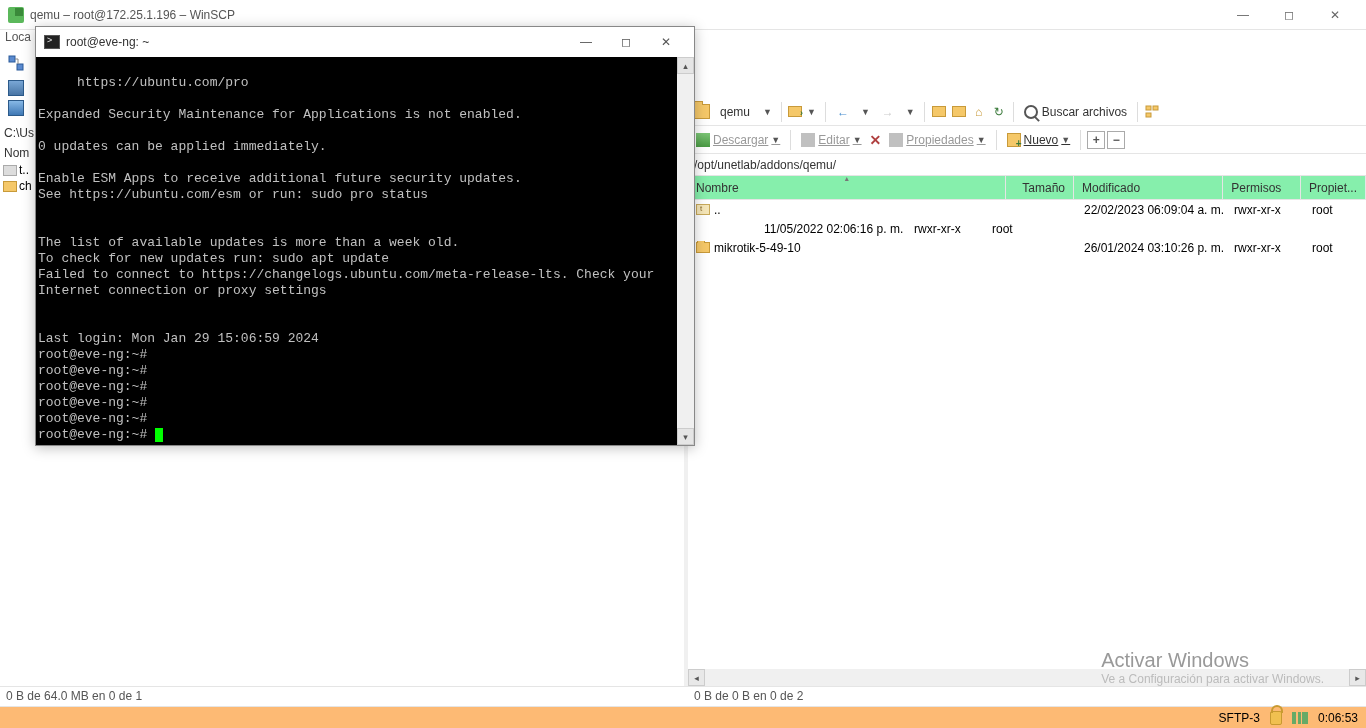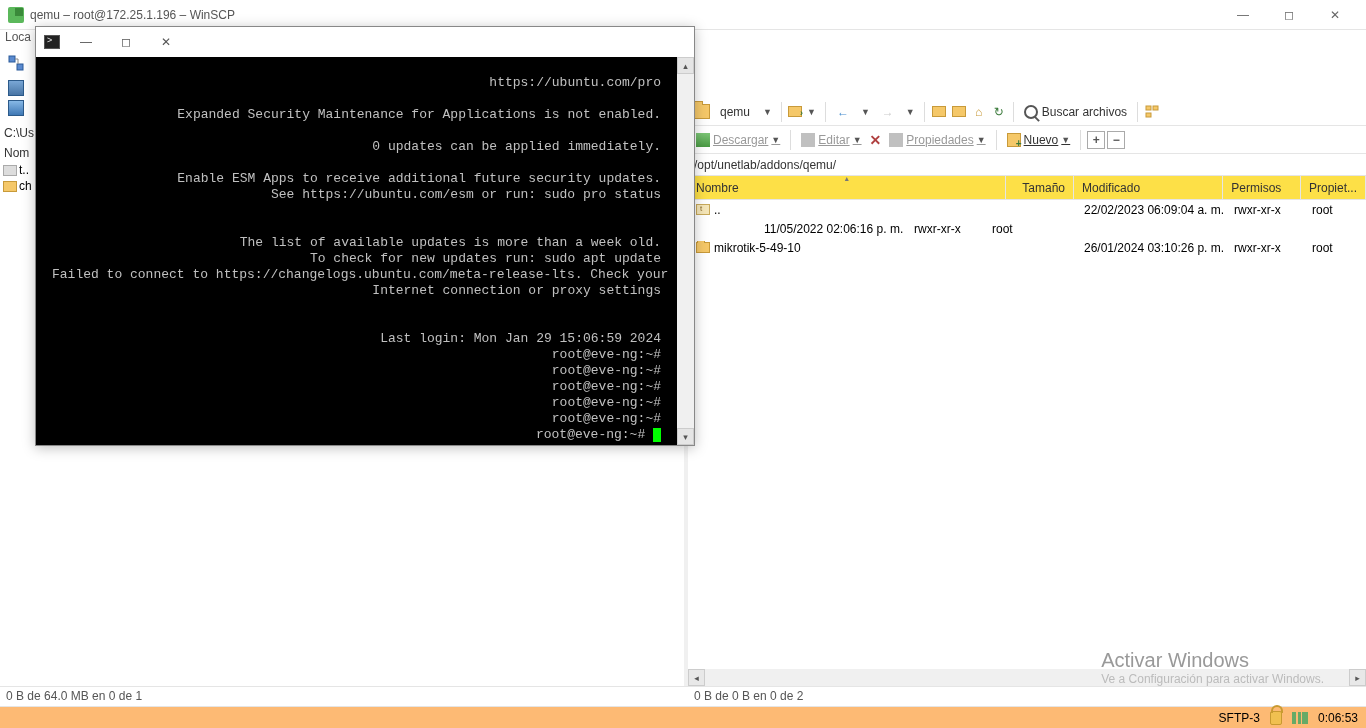--- a/index.html
+++ b/index.html
@@ -50,21 +50,21 @@
 .r-toolbar2 .pr-icon { background: #c0c0c0; }
 .r-toolbar2 .new-icon { width: 14px; height: 14px; background: #f5c869; border: 1px solid #c89a3a; position: relative; }
 .r-toolbar2 .new-icon::after { content:'+'; position:absolute; color:#3a7a3a; font-weight:bold; font-size:10px; right:-2px; bottom:-3px; }
 .r-toolbar2 .drop-arrow { color: #555; font-size: 9px; }
 .r-toolbar2 .sep { width: 1px; height: 20px; background: #ddd; margin: 0 2px; }
 .r-toolbar2 .plusminus { display: flex; gap: 2px; }
 .r-toolbar2 .sq-btn { width: 18px; height: 18px; border: 1px solid #aaa; display: flex; align-items: center; justify-content: center; color: #555; font-size: 12px; font-weight: bold; }
 
 .r-path { height: 22px; background: #fff; display: flex; align-items: center; padding: 0 6px; color: #333; border-bottom: 1px solid #e5e5e5; }
 
-.r-headers { height: 24px; display: flex; align-items: center; background: #fde047; border-bottom: 1px solid #e5e5e5; }
+.r-headers { height: 24px; display: flex; align-items: center; background: #86efac; border-bottom: 1px solid #e5e5e5; }
 .r-headers .hdr { padding: 0 8px; color: #333; border-right: 1px solid #e5e5e5; height: 100%; display: flex; align-items: center; position: relative; }
 .col-name { width: 320px; }
 .col-size { width: 68px; text-align: right; justify-content: flex-end; }
 .col-mod { width: 150px; }
 .col-perm { width: 78px; }
 .col-own { flex: 1; }
 .r-headers .sort-arrow { position: absolute; left: 50%; top: -2px; transform: translateX(-50%); font-size: 8px; color: #777; }
 
 .r-list { flex: 1; overflow: auto; }
 .r-row { display: flex; align-items: center; height: 19px; padding: 0 0; }
@@ -101,21 +101,21 @@
 .splitter { position: absolute; left: 684px; top: 98px; bottom: 42px; width: 4px; background: #f0f0f0; cursor: ew-resize; }
 
 
 .term-window { position: absolute; left: 35px; top: 26px; width: 660px; height: 420px; background: #fff; border: 1px solid #888; box-shadow: 0 2px 12px rgba(0,0,0,0.25); display: flex; flex-direction: column; }
 .term-title { height: 30px; background: #fff; display: flex; align-items: center; padding: 0 8px; }
 .term-title .t-icon { width: 16px; height: 14px; background: #222; border: 1px solid #555; margin-right: 6px; position: relative; }
 .term-title .t-icon::after { content:'>'; color:#eee; font-size:9px; position:absolute; left:2px; top:-1px; }
 .term-title .t-text { flex: 1; color: #333; }
 .term-title .t-btn { width: 40px; height: 26px; display: flex; align-items: center; justify-content: center; color: #555; cursor: pointer; }
 .term-body { flex: 1; background: #000; position: relative; display: flex; }
-.term-content { flex: 1; color: #c0c0c0; font-family: 'Consolas', 'Courier New', monospace; font-size: 13px; line-height: 16px; padding: 2px 16px; white-space: pre; overflow: hidden; text-align: right; }
+.term-content { flex: 1; color: #c0c0c0; font-family: 'Consolas', 'Courier New', monospace; font-size: 13px; line-height: 16px; padding: 2px 2px; white-space: pre; overflow: hidden; }
 .term-content .cursor { display: inline-block; width: 8px; height: 14px; background: #00ff00; vertical-align: text-bottom; }
 .term-sb { width: 17px; background: #f0f0f0; display: flex; flex-direction: column; }
 .term-sb .sb-btn { height: 17px; background: #e5e5e5; border: 1px solid #ccc; display: flex; align-items: center; justify-content: center; color: #555; font-size: 9px; }
 .term-sb .sb-track { flex: 1; background: #f0f0f0; }
 
 
 .mini-icon { width: 16px; height: 16px; display: flex; align-items: center; justify-content: center; }
 .mini-folder { width: 14px; height: 11px; background: #f5c869; border: 1px solid #c89a3a; }
 .mini-home { color: #c89a3a; }
 .mini-refresh { color: #3a7a3a; }
@@ -306,20 +306,21 @@
     <span>SFTP-3</span>
     <div class="lock"></div>
     <div class="bars"></div>
     <span>0:06:53</span>
   </div>
 </div>
 
 <div class="term-window">
   <div class="term-title">
     <div class="t-icon"></div>
+    <div class="t-text">root@eve-ng: ~</div>
     <div class="t-btn">—</div>
     <div class="t-btn">◻</div>
     <div class="t-btn">✕</div>
   </div>
   <div class="term-body">
     <div class="term-content" id="term-content">
      https://ubuntu.com/pro
 
 Expanded Security Maintenance for Applications is not enabled.
 

